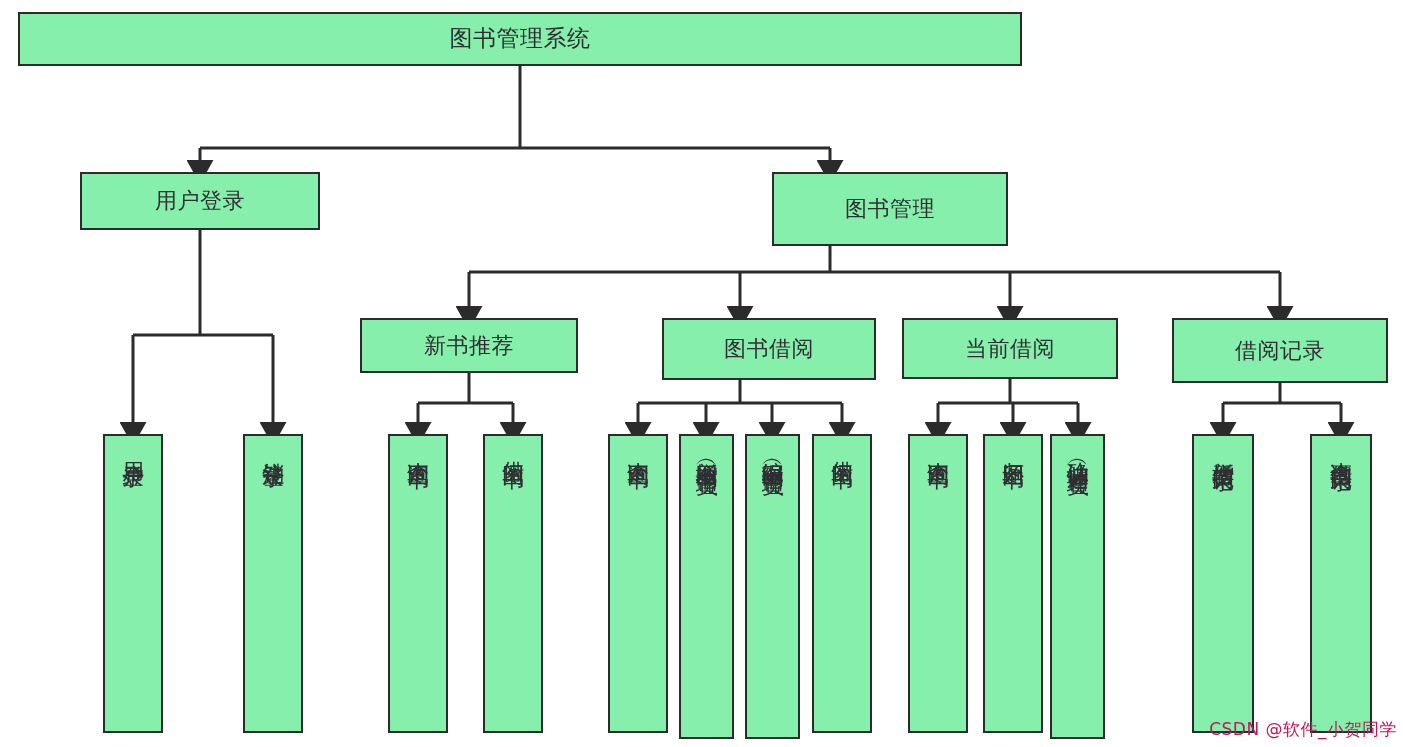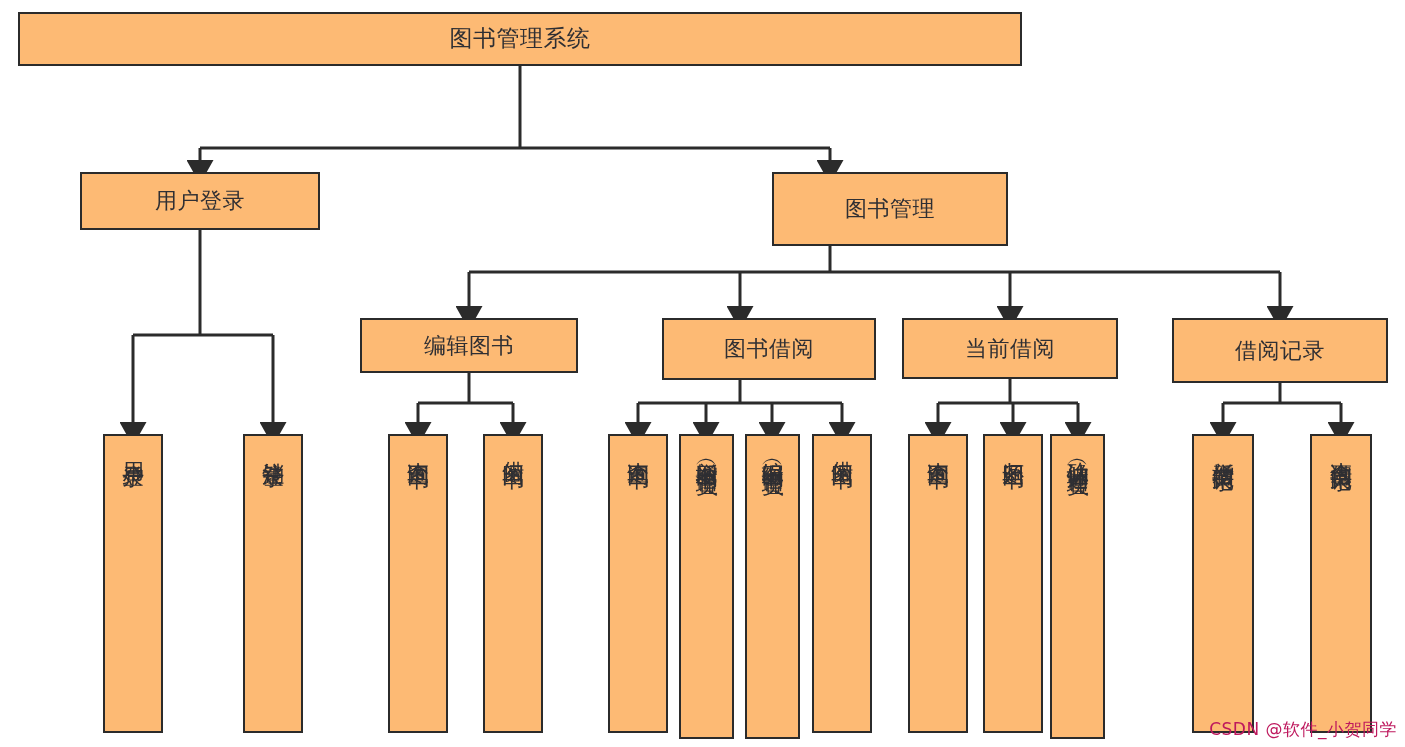--- a/index.html
+++ b/index.html
@@ -21,21 +21,21 @@
   #diagram-svg {
     position: absolute;
     left: 0;
     top: 0;
     width: 1405px;
     height: 747px;
   }
   .node-box {
     position: absolute;
     box-sizing: border-box;
-    background: #fdba74;
+    background: #86efac;
     border: 2px solid #2b2b2b;
     display: flex;
     align-items: center;
     justify-content: center;
     z-index: 3;
   }
   .node-label {
     color: #2f2f33;
     text-align: center;
     line-height: 1.18;
@@ -132,21 +132,21 @@
       <div class="node-box level-0" style="left: 18px; top: 12px; width: 1004px; height: 54px;">
         <span class="node-label">图书管理系统</span>
       </div>
       <div class="node-box level-1" style="left: 80px; top: 172px; width: 240px; height: 58px;">
         <span class="node-label">用户登录</span>
       </div>
       <div class="node-box level-1" style="left: 736px; top: 172px; width: 236px; height: 74px; margin-left: 36px;">
         <span class="node-label">图书管理</span>
       </div>
       <div class="node-box level-2" style="left: 360px; top: 318px; width: 218px; height: 55px;">
-        <span class="node-label">编辑图书</span>
+        <span class="node-label">新书推荐</span>
       </div>
       <div class="node-box level-2" style="left: 662px; top: 318px; width: 214px; height: 62px;">
         <span class="node-label">图书借阅</span>
       </div>
       <div class="node-box level-2" style="left: 902px; top: 318px; width: 216px; height: 61px;">
         <span class="node-label">当前借阅</span>
       </div>
       <div class="node-box level-2" style="left: 1172px; top: 318px; width: 216px; height: 65px;">
         <span class="node-label">借阅记录</span>
       </div>

